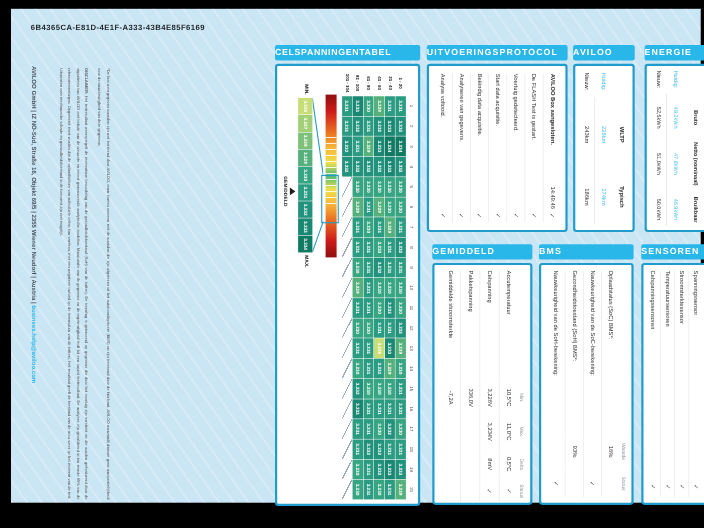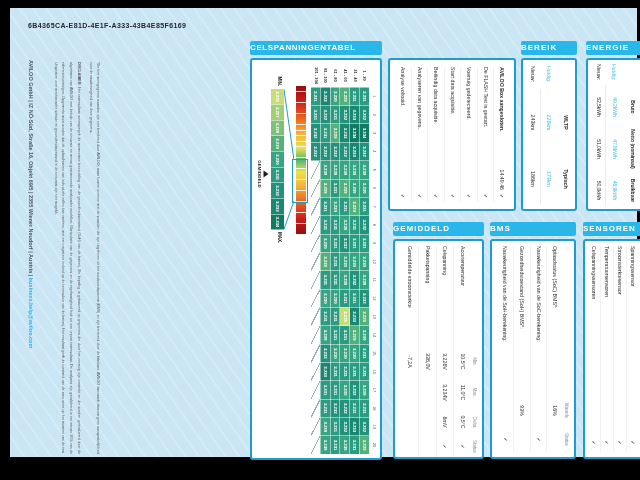--- a/index.html
+++ b/index.html
@@ -261,20 +261,21 @@
             <div class="lg-c" style="background: rgb(26, 135, 115);">3.233</div>
             <div class="lg-c" style="background: rgb(16, 122, 98);">3.234</div>
           </div>
         <div class="lg-max">MAX.</div>
         <div class="lg-tri"></div>
         <div class="lg-avg">GEMIDDELD</div>
       </div>
     </div>
   </div>
 
+  <div class="sec-hd" style="left:378px;top:33px;width:128px;">UITVOERINGSPROTOCOL</div>
   <div class="sec-bd" style="left:378px;top:50px;width:128px;height:153px;">
     <div class="rot" style="width:149px;height:124px">
       <div class="c2" style="width:298px;height:248px">
         <div id="proto-rows">
             <div class="lbl b rbl">AVILOO Box aangesloten.</div>
             <div class="val rbl" style="justify-content: flex-end;">14:49:46</div>
             <div class="chk rbl">✓</div>
             <div class="lbl rbl">De FLASH Test is gestart.</div>
             <div class="val rbl" style="justify-content: flex-end;"></div>
             <div class="chk rbl">✓</div>
@@ -291,21 +292,21 @@
             <div class="val rbl" style="justify-content: flex-end;"></div>
             <div class="chk rbl">✓</div>
             <div class="lbl">Analyse voltooid.</div>
             <div class="val" style="justify-content: flex-end;"></div>
             <div class="chk">✓</div>
           </div>
       </div>
     </div>
   </div>
 
-  <div class="sec-hd" style="left:511px;top:33px;width:56px;">BEREIK</div>
+  <div class="sec-hd" style="left:511px;top:33px;width:56px;">AVILOO</div>
   <div class="sec-bd" style="left:511px;top:50px;width:56px;height:153px;">
     <div class="rot" style="width:149px;height:52px">
       <div class="c2" style="width:298px;height:104px">
         <div id="bereik-grid">
           <div></div>
           <div class="bhd">WLTP</div>
           <div class="bhd">Typisch</div>
           <div class="lbl cy" style="padding-left:8px">Huidig:</div>
           <div class="val cy">228km</div>
           <div class="val cy">174km</div>

